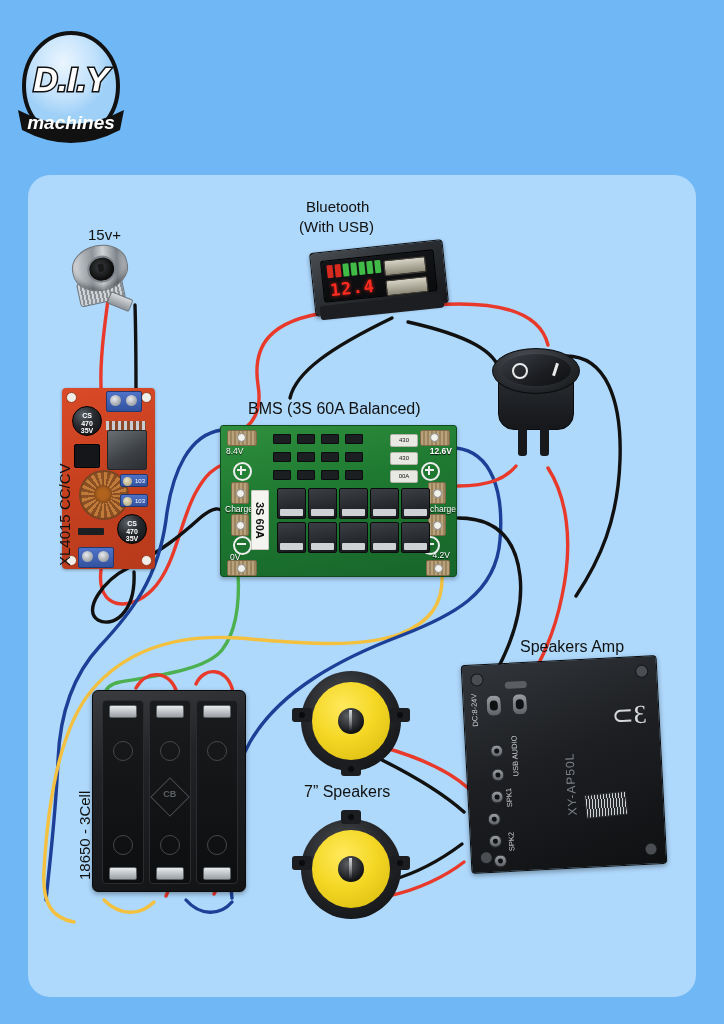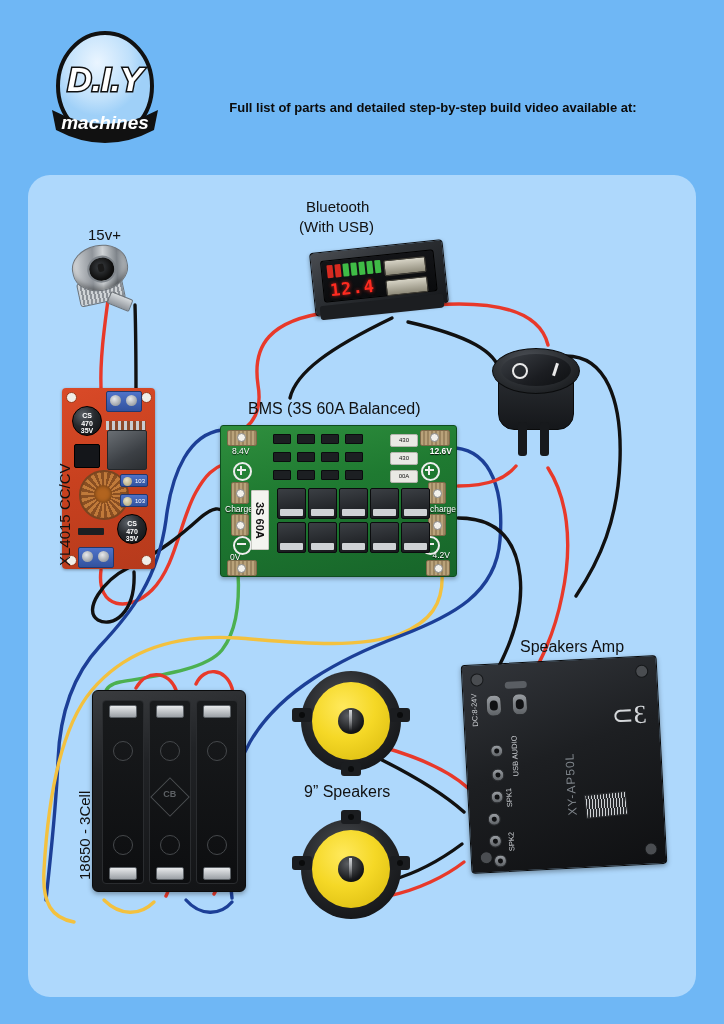--- a/index.html
+++ b/index.html
@@ -7,21 +7,21 @@
   body{
     width:724px;height:1024px;overflow:hidden;position:relative;
     background:#6fb7f5;
     font-family:"Liberation Sans","DejaVu Sans",sans-serif;
     color:#111;
   }
   #root{position:absolute;inset:0;}
 
   
   .header{position:absolute;left:0;top:0;width:724px;height:175px;}
-  .logo{position:absolute;left:42px;top:26px;width:126px;height:126px;}
+  .logo{position:absolute;left:8px;top:26px;width:126px;height:126px;}
   .title{
     position:absolute;left:150px;top:52px;width:566px;
     text-align:center;font-size:31px;font-weight:bold;letter-spacing:-0.3px;
     line-height:40px;color:#0b0b0b;
   }
   .subtitle{
     position:absolute;left:150px;top:100px;width:566px;text-align:center;
     font-size:13px;font-weight:bold;color:#0b0b0b;
   }
   .domain{
@@ -220,21 +220,20 @@
             <stop offset="100%" stop-color="#9fd0f8"></stop>
           </radialGradient>
         </defs>
         <ellipse cx="63" cy="60" rx="47" ry="53" fill="url(#eggg)" stroke="#111" stroke-width="4"></ellipse>
         <text x="63" y="65" text-anchor="middle" font-family="Liberation Sans, sans-serif" font-size="34" font-weight="bold" font-style="italic" fill="#ffffff" stroke="#111111" stroke-width="3" paint-order="stroke">D.I.Y</text>
         <path d="M10 84 Q63 112 116 84 L112 104 Q63 130 14 104 Z" fill="#111"></path>
         <text x="63" y="103" text-anchor="middle" font-family="Liberation Sans, sans-serif" font-size="19" font-weight="bold" font-style="italic" fill="#ffffff">machines</text>
       </svg>
     </div>
 
-    <div class="subtitle">Full list of parts and detailed step-by-step build video available at:</div>
   </div>
 
   <div class="panel"></div>
 
   <svg class="wires">
     <g fill="none" stroke-linecap="round" stroke-linejoin="round" stroke-width="3.4">
 
       <path d="M108 300 C104 330 100 360 101 388" stroke="#e8392a"></path>
       <path d="M135 305 C136 340 136 365 136 392" stroke="#111"></path>
 
@@ -351,21 +350,21 @@
       </div>
     </div>
   </div>
 
   <div class="part" style="left:220px;top:425px;width:237px;height:152px;">
     <div class="bms">
 
       <div class="pad" style="left:6px;top:4px;width:28px;height:14px;">
         <div class="padhole" style="left:9px;top:2px;"></div>
       </div>
-      <div class="bmslbl" style="left:11px;top:20px;">8.4V</div>
+      <div class="bmslbl" style="left:5px;top:20px;">8.4V</div>
       <div class="sign plus" style="left:12px;top:36px;"></div>
       <div class="pad" style="left:10px;top:56px;width:16px;height:20px;">
         <div class="padhole" style="left:4px;top:6px;"></div>
       </div>
       <div class="bmslbl" style="left:4px;top:78px;">Charge</div>
       <div class="pad" style="left:10px;top:88px;width:16px;height:20px;">
         <div class="padhole" style="left:4px;top:6px;"></div>
       </div>
       <div class="sign" style="left:12px;top:110px;"></div>
       <div class="bmslbl" style="left:9px;top:126px;">0V</div>
@@ -457,21 +456,21 @@
     <div class="dust"></div>
   </div>
   <div class="part spk" style="left:292px;top:816px;">
     <div class="frame"></div>
     <div class="tab" style="left:0px;top:40px;"></div>
     <div class="tab" style="right:0px;top:40px;"></div>
     <div class="tab" style="left:49px;top:-6px;"></div>
     <div class="cone"></div>
     <div class="dust"></div>
   </div>
-  <div class="lbl" style="left:304px;top:783px;font-size:16px;">9” Speakers</div>
+  <div class="lbl" style="left:304px;top:783px;font-size:16px;">7” Speakers</div>
 
   <div class="part" style="left:466px;top:660px;width:200px;height:212px;">
     <div class="amp">
       <div class="mh" style="left:8px;top:8px;"></div>
       <div class="mh" style="right:8px;top:8px;"></div>
       <div class="mh" style="left:8px;bottom:8px;"></div>
       <div class="mh" style="right:8px;bottom:8px;"></div>
       <div class="slotcut" style="left:42px;top:18px;"></div>
 
       <div class="pad2" style="left:22px;top:30px;"></div>

